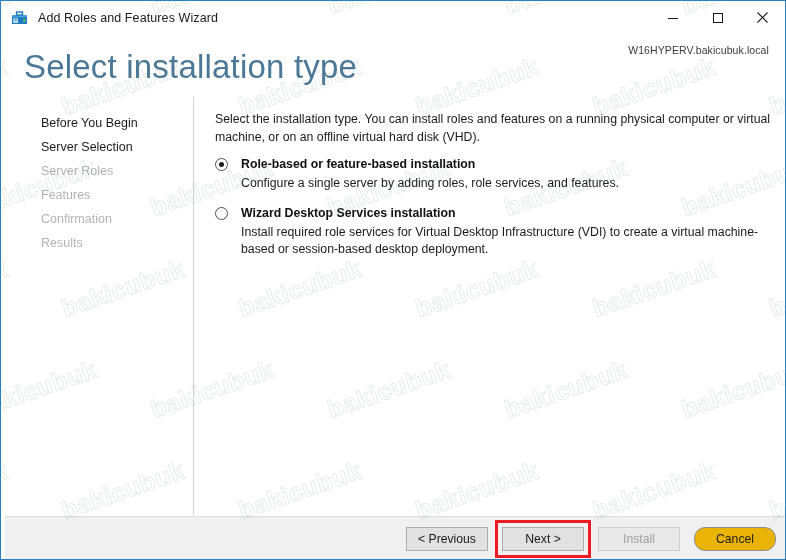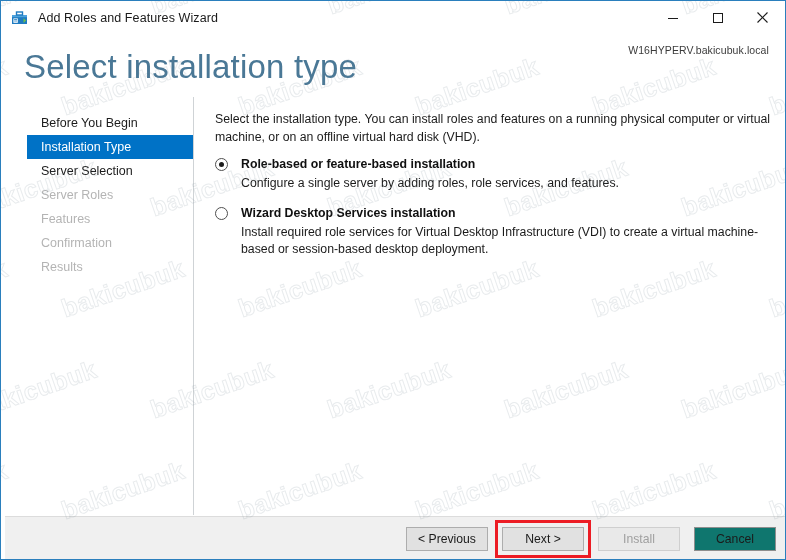--- a/index.html
+++ b/index.html
@@ -243,22 +243,23 @@
     justify-content: center;
     cursor: default;
     white-space: nowrap;
   }
   .btn.disabled {
     color: #a0a0a0;
     border-color: #cfcfcf;
     background: #e9e9e9;
   }
   .btn.cancel {
-    background: #0f766e;
+    background: #eab308;
     border-color: #8e8e8e;
+    border-radius: 11px;
   }
   .btn-wrap {
     position: relative;
     display: inline-block;
   }
   .highlight-box {
     position: absolute;
     left: -7px;
     top: -7px;
     right: -7px;
@@ -333,21 +334,20 @@
     <div class="page-title">Select installation type</div>
     <div class="dest-server">
       <span class="dest-name">W16HYPERV.bakicubuk.local</span>
     </div>
   </div>
 
   <div class="body-area">
 
     <div class="sidebar">
       <div class="nav-item">Before You Begin</div>
-      <div class="nav-item active">Installation Type</div>
       <div class="nav-item">Server Selection</div>
       <div class="nav-item disabled">Server Roles</div>
       <div class="nav-item disabled">Features</div>
       <div class="nav-item disabled">Confirmation</div>
       <div class="nav-item disabled">Results</div>
     </div>
 
     <div class="content">
       <div class="intro-text">Select the installation type. You can install roles and features on a running physical computer or virtual machine, or on an offline virtual hard disk (VHD).</div>
 

